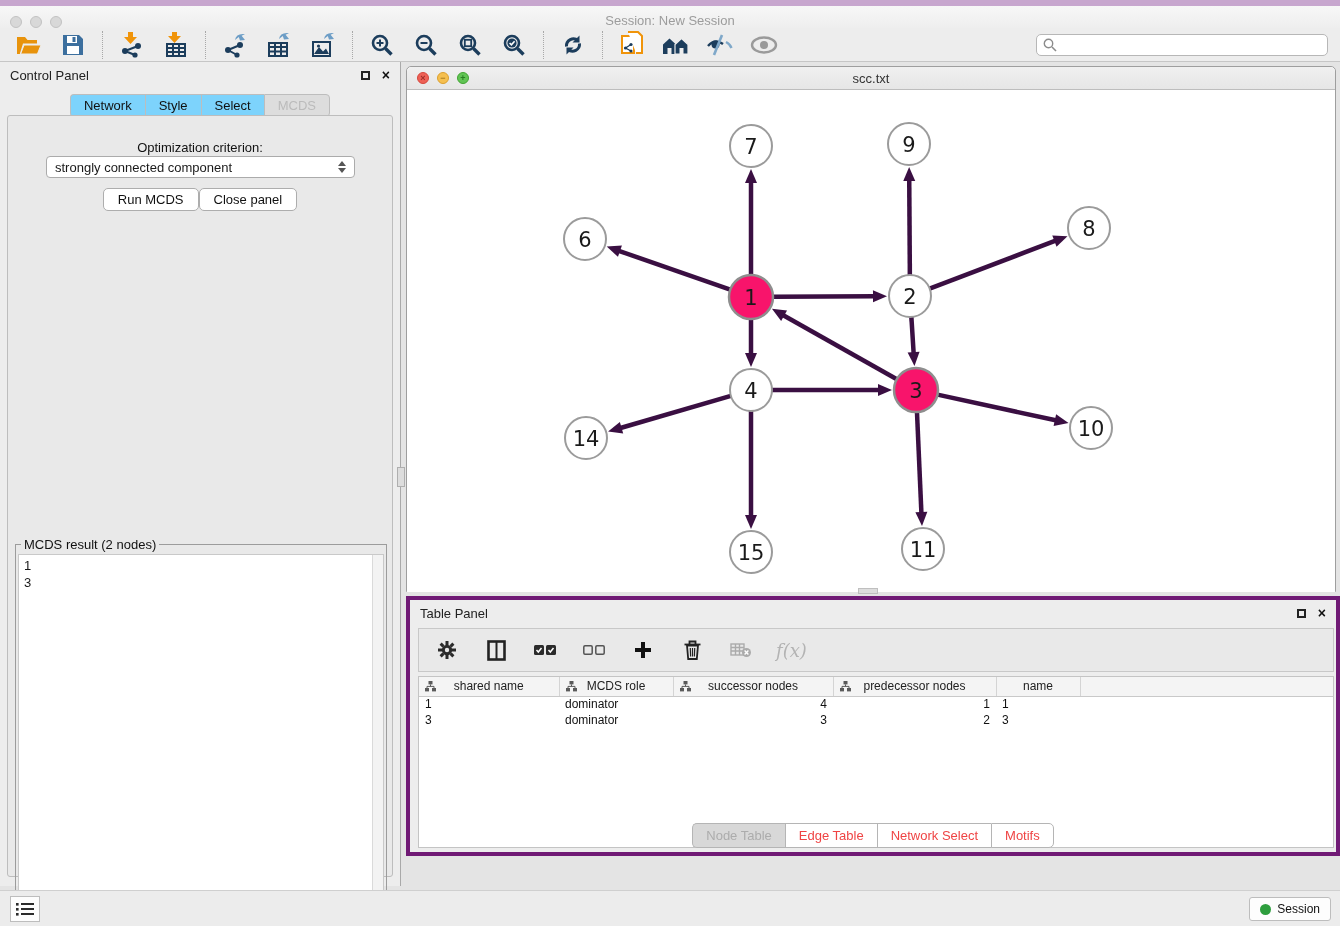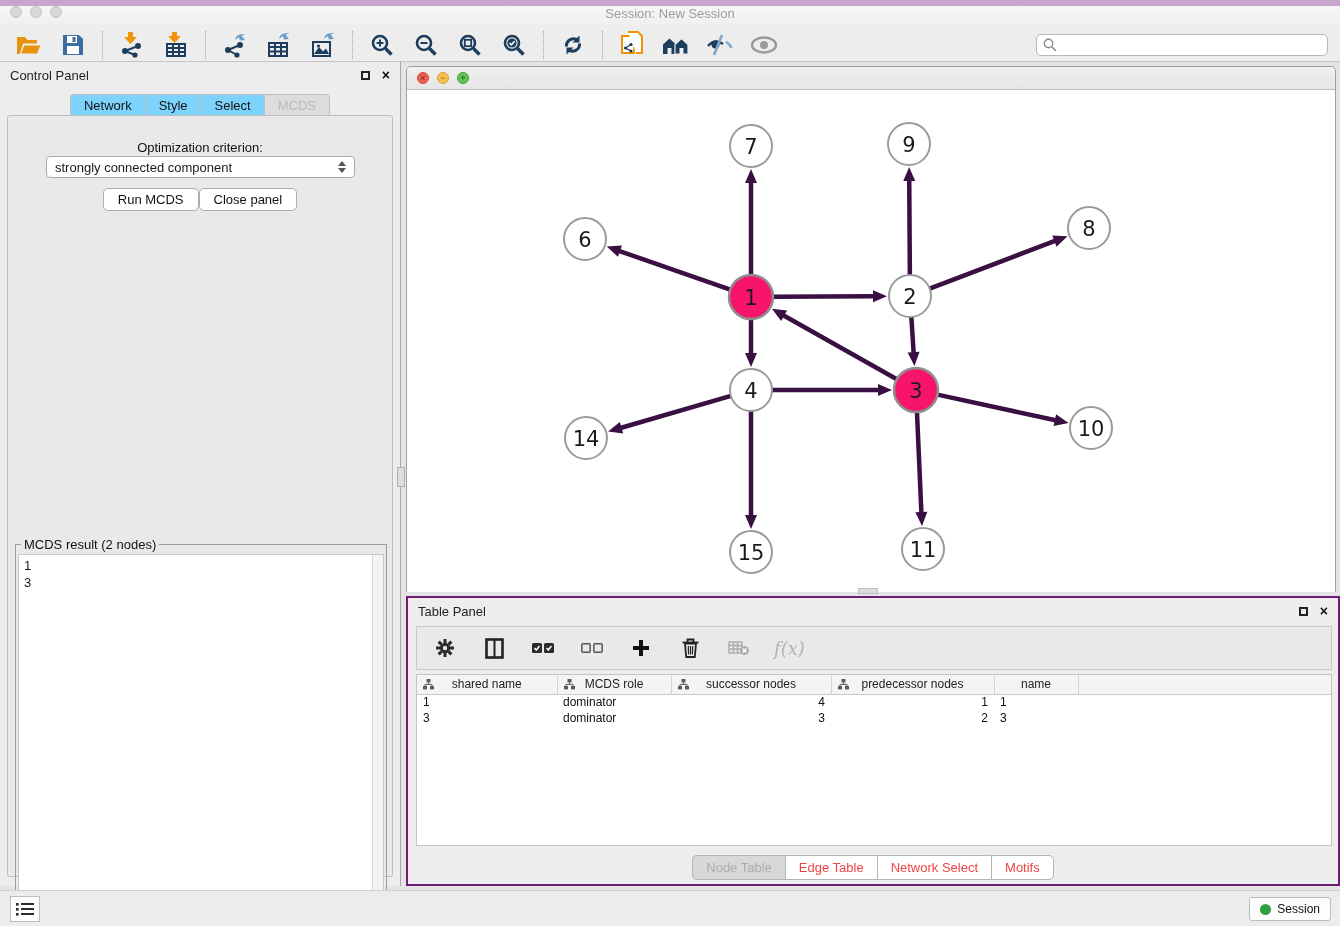--- a/index.html
+++ b/index.html
@@ -4,21 +4,21 @@
 <style>
   * { box-sizing: border-box; }
   html,body { margin:0; padding:0; }
   body {
     width:1340px; height:926px; position:relative; overflow:hidden;
     background:#E4E4E4; font-family:"Liberation Sans", sans-serif; color:#1a1a1a;
   }
   
   .top-strip { position:absolute; left:0; top:0; width:1340px; height:6px; background:#C7A6CE; }
   .titlebar { position:absolute; left:0; top:6px; width:1340px; height:22px;
-    background:linear-gradient(#F7F7F7,#EEEEEE); display:flex; align-items:flex-start; }
+    background:linear-gradient(#F7F7F7,#EEEEEE); display:flex; align-items:flex-end; }
   .traffic { width:12px; height:12px; border-radius:50%; background:#D8D8D8; border:1px solid #C2C2C2; margin-left:8px; }
   .traffic:first-child { margin-left:10px; }
   .app-title { position:absolute; left:0; width:100%; text-align:center; font-size:13px; color:#9C9C9C; }
   
   .toolbar { position:absolute; left:0; top:28px; width:1340px; height:34px; background:#EDEDED;
     border-bottom:1px solid #C6C6C6; display:flex; align-items:center; }
   .tgroup { display:flex; align-items:center; gap:16px; padding:0 15px; }
   .tsep { height:28px; border-left:1px dotted #A8A8A8; }
   .tbtn { width:28px; height:28px; display:flex; align-items:center; justify-content:center; cursor:default; }
   .search-wrap { margin-left:auto; margin-right:12px; position:relative; }
@@ -64,22 +64,22 @@
     font-size:9px; font-weight:bold; color:rgba(90,0,0,0.55); line-height:1; }
   .tl:first-child { margin-left:10px; }
   .tl.red { background:#EE6156; border:1px solid #D6473D; }
   .tl.yellow { background:#F5BF4F; border:1px solid #DCA02F; color:rgba(120,80,0,.6); }
   .tl.green { background:#61C454; border:1px solid #41A433; color:rgba(0,80,0,.6); }
   .net-title { position:absolute; left:0; width:100%; text-align:center; font-size:13px; color:#333; }
   .net-canvas { position:absolute; left:0; top:23px; width:928px; height:502px; background:#fff; overflow:hidden; }
   .v-handle { position:absolute; left:397px; top:467px; width:8px; height:20px; background:#DDD; border:1px solid #AFAFAF; }
   .h-handle { position:absolute; left:858px; top:588px; width:20px; height:6px; background:#DDD; border:1px solid #BFBFBF; }
   
-  .table-panel { position:absolute; left:406px; top:596px; width:934px; height:290px; background:#EDEDED;
-    border:2px solid #701a75; }
+  .table-panel { position:absolute; left:406px; top:596px; width:934px; height:260px; background:#EDEDED;
+    border:4px solid #701a75; }
   .tp-toolbar { position:absolute; left:8px; top:28px; width:916px; height:44px; background:#E9E9E9;
     border:1px solid #C8C8C8; display:flex; align-items:center; gap:21px; padding:0 14px; }
   .fx { font-family:"DejaVu Serif", serif; font-style:italic; font-size:18px; color:#B3B3B3; }
   .tp-table { position:absolute; left:8px; top:76px; width:916px; height:172px; background:#fff; border:1px solid #C4C4C4; }
   table.grid { border-collapse:collapse; width:100%; table-layout:fixed; }
   table.grid th { background:#F4F4F4; border-bottom:1px solid #C9C9C9; border-right:1px solid #D4D4D4;
     height:19px; font-size:12px; font-weight:normal; color:#222; position:relative; text-align:center; padding:0 2px; }
   table.grid th .tree { position:absolute; left:6px; top:4px; }
   table.grid td { font-size:12px; height:16px; padding:0 6px; color:#111; white-space:nowrap; overflow:hidden; }
   td.num { text-align:right; padding-right:14px; }
@@ -306,20 +306,21 @@
   </div>
 </div>
 
 <div class="v-handle"></div>
 
 <div class="net-window">
   <div class="net-titlebar">
     <span class="tl red">×</span>
     <span class="tl yellow">−</span>
     <span class="tl green">+</span>
+    <span class="net-title">scc.txt</span>
   </div>
   <div class="net-canvas">
     <svg id="graph-svg" width="928" height="502">
         <line x1="344" y1="185" x2="344" y2="91" stroke="#3A0F42" stroke-width="4.5"></line>
         <polygon points="344,79 350,93 338,93" fill="#3A0F42"></polygon>
         <line x1="323.23121807335133" y1="199.7434376400866" x2="211.04124397421378" y2="160.54453102713495" stroke="#3A0F42" stroke-width="4.5"></line>
         <polygon points="199.71281746876906,156.5864061035458 214.90837752024913,155.54000526167744 210.95025259666,166.86843176712216" fill="#3A0F42"></polygon>
         <line x1="365.9995649035371" y1="206.86163795658152" x2="468.0006921989183" y2="206.2201214327112" stroke="#3A0F42" stroke-width="4.5"></line>
         <polygon points="480.0004548735749,206.14465122721023 466.0384668558927,212.23258113762301 465.9629966503917,200.2328184629664" fill="#3A0F42"></polygon>
         <line x1="344" y1="229" x2="344" y2="265" stroke="#3A0F42" stroke-width="4.5"></line>

